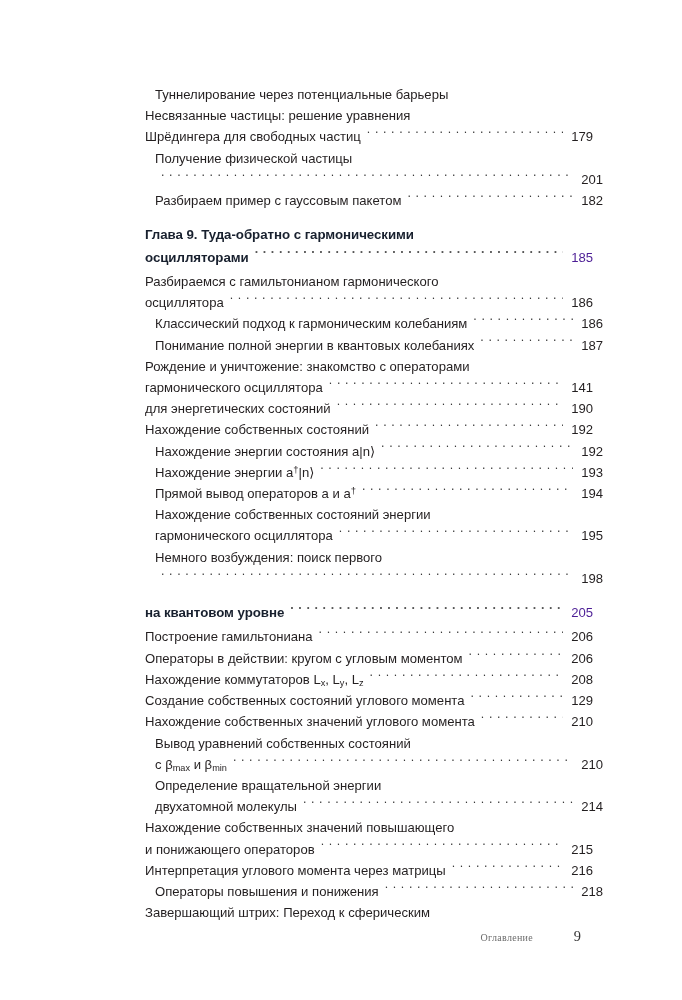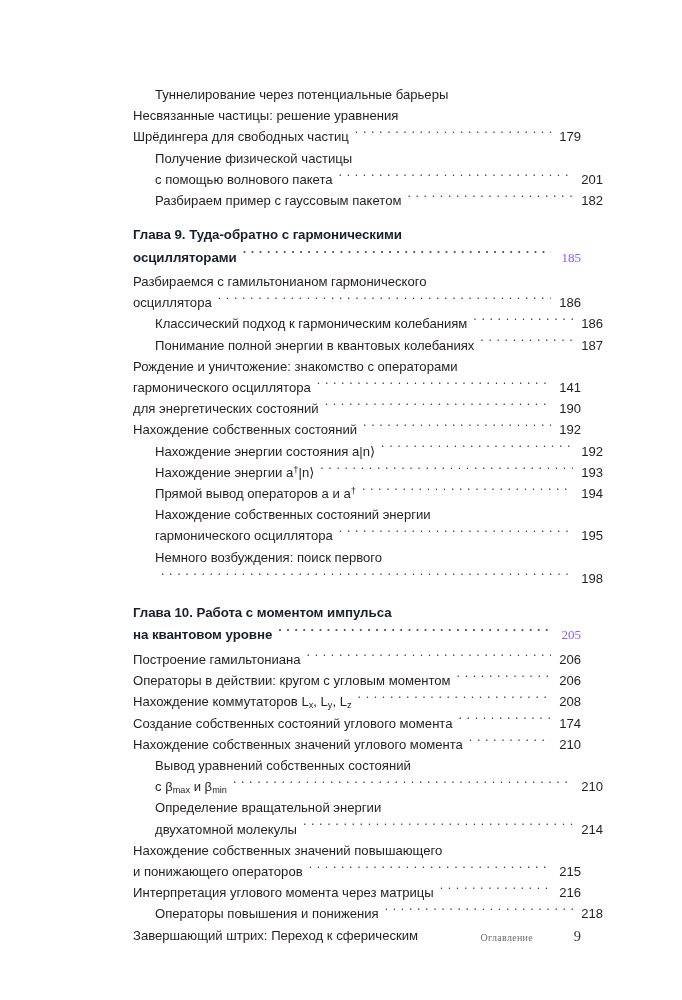--- a/index.html
+++ b/index.html
@@ -59,36 +59,35 @@
     text-align: right;
     min-width: 26px;
     font-size: 13.1px;
   }
 
   
   .entry.cont .leader,
   .entry.cont .pg { visibility: hidden; }
 
   
-  .lvl1 { margin-left: 0px; }
+  .lvl1 { margin-left: 12px; }
   .lvl2 { margin-left: 22px; }
   .lvl2 .pg { min-width: 26px; }
 
   
   .entry.chapter {
     font-weight: bold;
     color: #18202e;
     font-size: 13.3px;
     line-height: 22.4px;
     letter-spacing: -0.05px;
   }
   .entry.chapter .pg {
     font-weight: normal;
-    color: #8b5cf6;
-    font-family: Liberation Serif, serif;
+    color: #4c1d95;
   }
   .entry.chapter .leader::before { color: #555; }
 
   .gap-before-chapter { height: 13px; }
   .gap-after-chapter  { height: 2px; }
 
   sub {
     font-size: 0.70em;
     vertical-align: -0.22em;
     line-height: 0;
@@ -145,21 +144,20 @@
         <span class="txt">Шрёдингера для свободных частиц</span>
         <span class="leader"></span>
         <span class="pg">179</span>
       </div>
       <div class="entry lvl2 cont">
         <span class="txt">Получение физической частицы</span>
         <span class="leader"></span>
         <span class="pg"></span>
       </div>
       <div class="entry lvl2">
-        <span class="txt">с помощью волнового пакета</span>
         <span class="leader"></span>
         <span class="pg">201</span>
       </div>
       <div class="entry lvl2">
         <span class="txt">Разбираем пример с гауссовым пакетом</span>
         <span class="leader"></span>
         <span class="pg">182</span>
       </div>
       <div class="gap-before-chapter"></div>
       <div class="entry lvl1 chapter cont">
@@ -241,25 +239,20 @@
       <div class="entry lvl2 cont">
         <span class="txt">Немного возбуждения: поиск первого</span>
         <span class="leader"></span>
         <span class="pg"></span>
       </div>
       <div class="entry lvl2">
         <span class="leader"></span>
         <span class="pg">198</span>
       </div>
       <div class="gap-before-chapter"></div>
-      <div class="entry lvl1 chapter cont">
-        <span class="txt">Глава 10. Работа с моментом импульса</span>
-        <span class="leader"></span>
-        <span class="pg"></span>
-      </div>
       <div class="entry lvl1 chapter">
         <span class="txt">на квантовом уровне</span>
         <span class="leader"></span>
         <span class="pg">205</span>
       </div>
       <div class="gap-after-chapter"></div>
       <div class="entry lvl1">
         <span class="txt">Построение гамильтониана</span>
         <span class="leader"></span>
         <span class="pg">206</span>
@@ -270,21 +263,21 @@
         <span class="pg">206</span>
       </div>
       <div class="entry lvl1">
         <span class="txt">Нахождение коммутаторов L<sub>x</sub>, L<sub>y</sub>, L<sub>z</sub></span>
         <span class="leader"></span>
         <span class="pg">208</span>
       </div>
       <div class="entry lvl1">
         <span class="txt">Создание собственных состояний углового момента</span>
         <span class="leader"></span>
-        <span class="pg">174</span>
+        <span class="pg">129</span>
       </div>
       <div class="entry lvl1">
         <span class="txt">Нахождение собственных значений углового момента</span>
         <span class="leader"></span>
         <span class="pg">210</span>
       </div>
       <div class="entry lvl2 cont">
         <span class="txt">Вывод уравнений собственных состояний</span>
         <span class="leader"></span>
         <span class="pg"></span>

